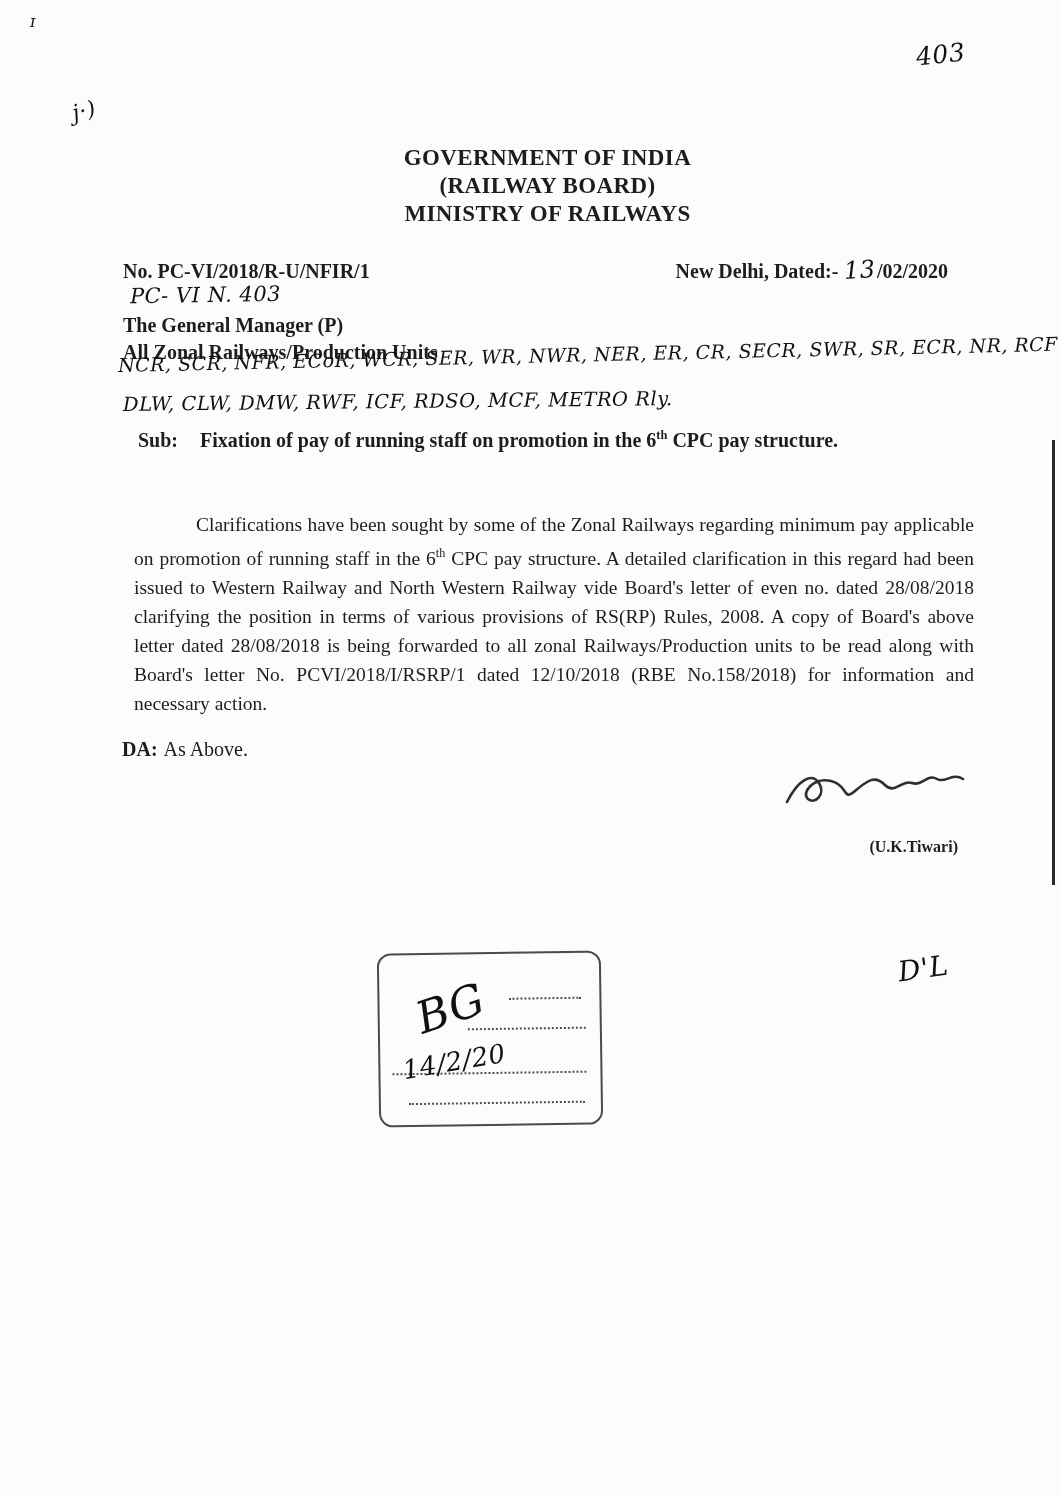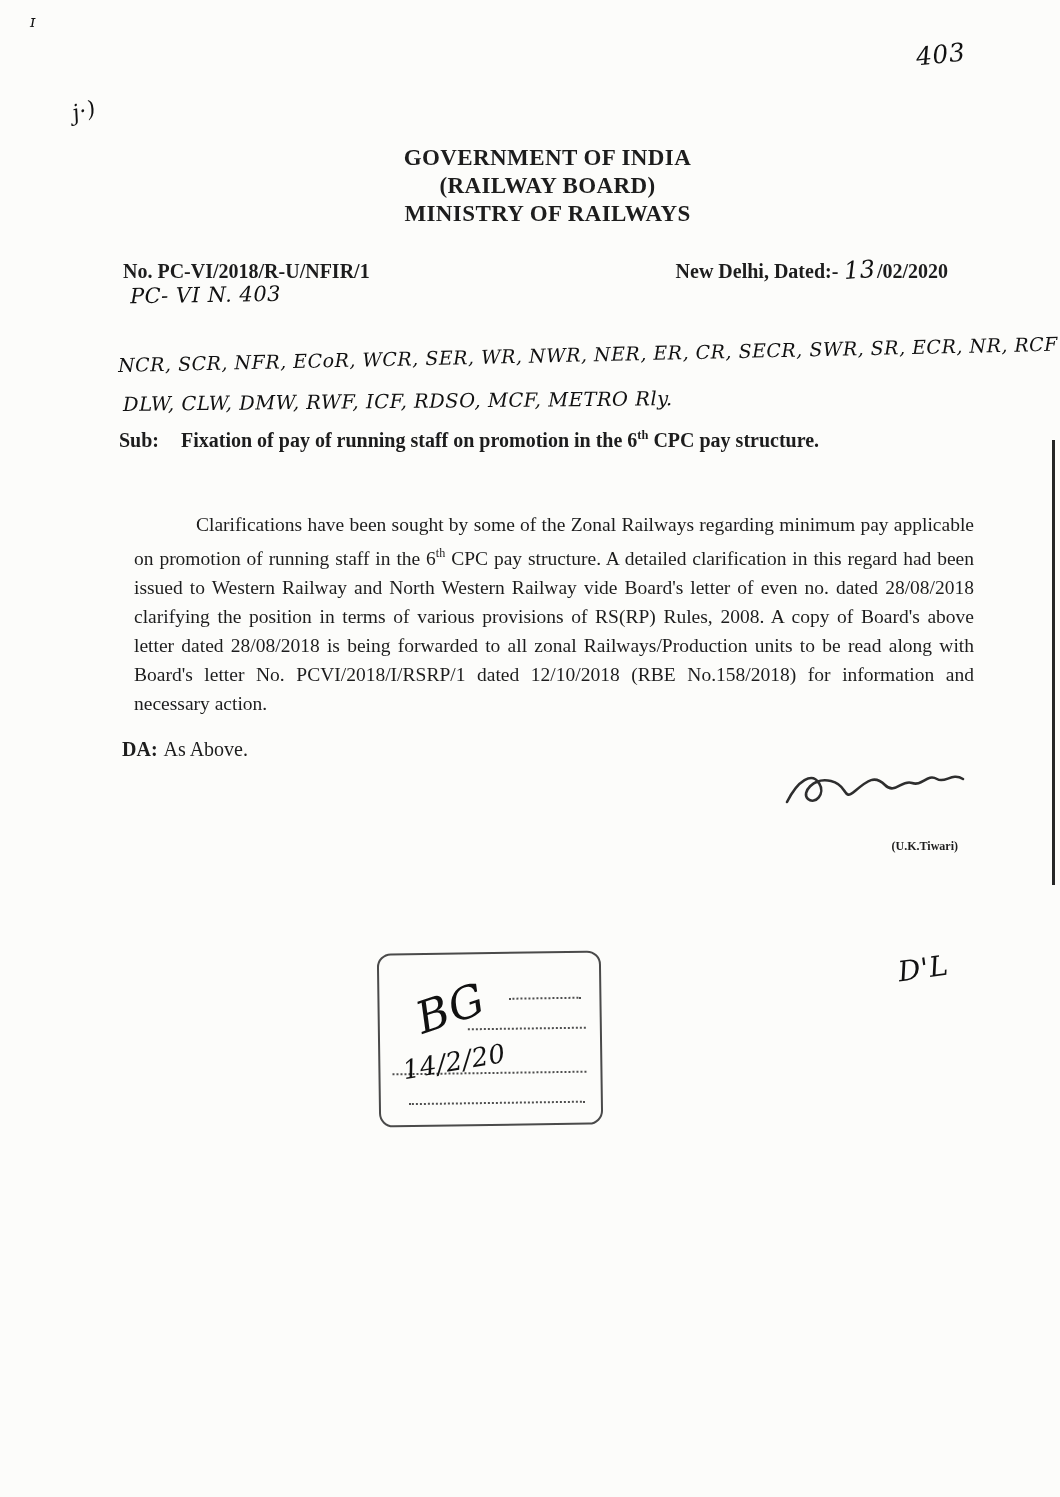--- a/index.html
+++ b/index.html
@@ -34,35 +34,35 @@
     position:absolute;left:123px;right:112px;top:256px;
     display:flex;justify-content:space-between;align-items:baseline;
     font-size:20px;
     gap:40px;
   }
   .dateline .day{font-size:24px;font-weight:normal;display:inline-block;transform:rotate(-4deg);margin:0 1px;}
   .file-note{position:absolute;left:130px;top:283px;font-size:21px;transform:rotate(-1deg);}
   .addressee{position:absolute;left:123px;top:312px;font-size:20px;line-height:27px;}
   .units-1{position:absolute;left:118px;top:354px;width:860px;font-size:19px;transform:rotate(-1.3deg);transform-origin:left center;}
   .units-2{position:absolute;left:123px;top:390px;font-size:19.5px;transform:rotate(-0.6deg);}
-  .subject{position:absolute;left:119px;right:100px;top:428px;font-size:20px;}
+  .subject{position:absolute;left:138px;right:100px;top:428px;font-size:20px;}
   .sub-label{display:inline-block;width:62px;}
   sup{font-size:.62em;}
   .body-para{
     position:absolute;left:122px;top:498px;width:840px;
     margin:12px;font-size:19.5px;line-height:29px;
     text-align:justify;text-indent:62px;
   }
   .enclosure{position:absolute;left:122px;top:738px;font-size:20px;}
   .enclosure .enc-text{margin-left:6px;}
   .signature{position:absolute;left:782px;top:760px;}
   .signature path{fill:none;stroke:#2e2e2e;stroke-width:2.6;stroke-linecap:round;}
   .signatory{
     position:absolute;right:102px;top:833px;
-    text-align:right;font-weight:bold;font-size:12px;line-height:27px;margin-left:8px;
+    text-align:right;font-weight:bold;font-size:16px;line-height:27px;margin-left:8px;
   }
   .side-note{position:absolute;left:898px;top:952px;font-size:28px;transform:rotate(-8deg);}
   .stamp{
     position:absolute;left:378px;top:952px;width:220px;height:170px;
     border:2.5px solid #4a4a4a;border-radius:14px;
     transform:rotate(-0.8deg);
   }
   .dot-line{position:absolute;border-top:2.5px dotted #4f4f4f;}
   .d1{top:44px;right:18px;width:72px;}
   .d2{top:74px;right:14px;width:118px;}
@@ -90,20 +90,24 @@
   <div class="ref-row">
     <span class="bold">No. PC-VI/2018/R-U/NFIR/1</span>
     <span class="dateline bold">
       <span>New Delhi, Dated:-</span>
       <span class="hand day">13</span><span>/02/2020</span>
     </span>
   </div>
 
   <div class="hand file-note">PC- VI N. 403</div>
 
+  <div class="addressee">
+    <div class="bold">The General Manager (P)</div>
+    <div class="bold">All Zonal Railways/Production Units</div>
+  </div>
   <div class="hand units-1">NCR, SCR, NFR, ECoR, WCR, SER, WR, NWR, NER, ER, CR, SECR, SWR, SR, ECR, NR, RCF</div>
   <div class="hand units-2">DLW, CLW, DMW, RWF, ICF, RDSO, MCF, METRO Rly.</div>
 
   <div class="subject bold">
     <span class="sub-label">Sub:</span><span>Fixation of pay of running staff on promotion in the 6</span><sup>th</sup><span> CPC pay structure.</span>
   </div>
 
   <p class="body-para"><span>Clarifications have been sought by some of the Zonal Railways regarding minimum pay applicable on promotion of running staff in the 6</span><sup>th</sup><span> CPC pay structure. A detailed clarification in this regard had been issued to Western Railway and North Western Railway vide Board's letter of even no. dated 28/08/2018 clarifying the position in terms of various provisions of RS(RP) Rules, 2008. A copy of Board's above letter dated 28/08/2018 is being forwarded to all zonal Railways/Production units to be read along with Board's letter No. PCVI/2018/I/RSRP/1 dated 12/10/2018 (RBE No.158/2018) for information and necessary action.</span></p>
 
   <div class="enclosure">

